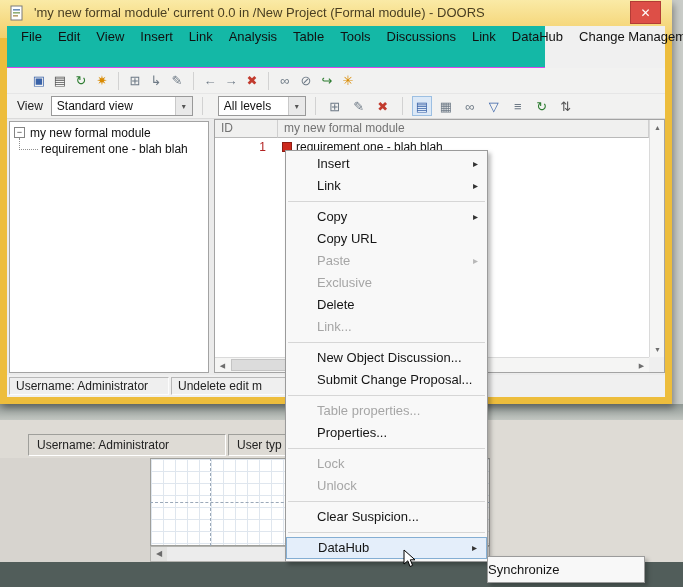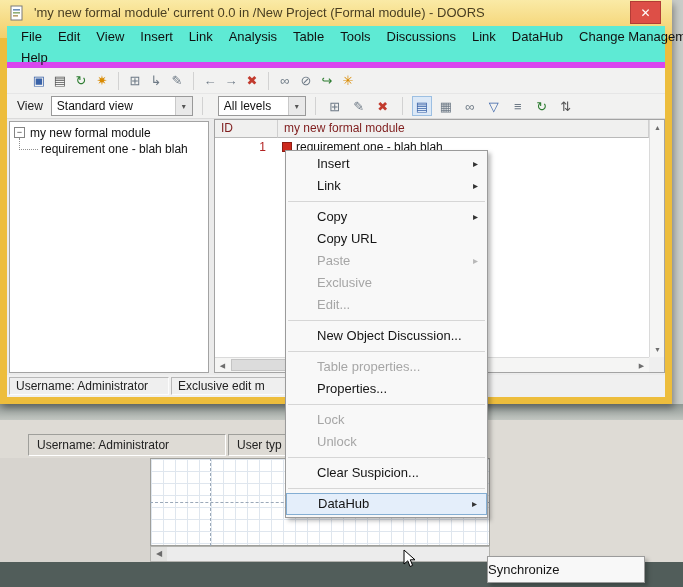--- a/index.html
+++ b/index.html
@@ -29,21 +29,21 @@
   
   #doors-window{left:0;top:0;width:672px;height:404px;background:#edbd3c;box-shadow:2px 4px 7px rgba(0,0,0,.35);}
   #titlebar{position:absolute;left:0;top:0;width:672px;height:38px;background:linear-gradient(#faeaa6,#f3cf6a);}
   #title-text{position:absolute;left:34px;top:0;line-height:26px;font-size:13px;color:#4a3f22;white-space:nowrap;}
   #title-icon{position:absolute;left:9px;top:5px;}
   #close-btn{position:absolute;left:630px;top:1px;width:31px;height:23px;background:#dd4f47;color:#fff;
              font-size:12px;text-align:center;line-height:22px;border:1px solid #b33c36;box-sizing:border-box;}
   #win-body{position:absolute;left:7px;top:26px;width:658px;height:371px;background:#f0f0f0;}
 
   
-  #menubar{position:absolute;left:0;top:0;width:658px;height:42px;background:#5eead4;border-bottom:6px solid #d946ef;box-sizing:border-box;}
+  #menubar{position:absolute;left:0;top:0;width:538px;height:42px;background:#14b8a6;border-bottom:1px solid #d946ef;box-sizing:border-box;}
   .menu-row{height:21px;display:flex;align-items:center;padding-left:6px;}
   .menu-item{font-size:13px;color:#111;padding:0 8px;line-height:19px;white-space:nowrap;}
 
   
   .toolbar{position:absolute;left:0;width:658px;background:#f2f2f1;display:flex;align-items:center;box-sizing:border-box;}
   #toolbar-main{top:42px;height:26px;border-bottom:1px solid #e6e6e6;padding-left:22px;gap:1px;}
   #toolbar-view{top:68px;height:25px;border-bottom:1px solid #dadada;padding-left:10px;gap:4px;}
   .tb-icon{width:20px;height:20px;display:flex;align-items:center;justify-content:center;font-size:13px;}
   .tb-sep{width:1px;height:18px;background:#d2d2d2;margin:0 5px;}
   .tb-icon.active{background:#dce9f7;border:1px solid #9cbfe2;box-sizing:border-box;}
@@ -65,21 +65,21 @@
   .expander{position:absolute;left:4px;top:2px;width:11px;height:11px;border:1px solid #848484;background:#fff;
             font-size:9px;line-height:8px;text-align:center;color:#333;box-sizing:border-box;}
   #tree-root-label{position:absolute;left:20px;}
   #tree-connector{position:absolute;left:9px;top:-3px;width:18px;height:11px;
                   border-left:1px dotted #8f8f8f;border-bottom:1px dotted #8f8f8f;}
   #tree-child-label{position:absolute;left:31px;}
 
   #right-panel{position:absolute;left:207px;top:0;width:451px;height:254px;background:#fff;border:1px solid #a3a3a3;box-sizing:border-box;}
   .grid-header{position:absolute;top:0;height:18px;background:#f0f0ef;border-bottom:1px solid #b9b9b9;
                border-right:1px solid #cfcfcf;font-size:12px;line-height:17px;padding-left:6px;
-               box-sizing:border-box;color:#7f1d1d;white-space:nowrap;overflow:hidden;}
+               box-sizing:border-box;color:#737373;white-space:nowrap;overflow:hidden;}
   #hdr-id{left:0;width:63px;}
   #hdr-main{left:63px;width:371px;}
   #cell-id{position:absolute;left:0;top:18px;width:63px;height:18px;font-size:12px;line-height:18px;
            text-align:right;padding-right:12px;color:#b22222;box-sizing:border-box;}
   #row-main{position:absolute;left:63px;top:18px;height:18px;display:flex;align-items:center;gap:4px;
             padding-left:4px;font-size:12px;color:#111;white-space:nowrap;}
   .marker{width:10px;height:10px;background:#cc2a1e;border:1px solid #8e1d14;box-sizing:border-box;flex:0 0 auto;}
 
   #vscroll{position:absolute;right:0;top:0;width:15px;height:237px;background:#f5f5f4;border-left:1px solid #dadada;box-sizing:border-box;}
   .scroll-btn{position:absolute;width:15px;height:15px;font-size:7px;color:#6e6e6e;text-align:center;line-height:15px;}
@@ -159,23 +159,20 @@
           <span class="menu-item">Insert</span>
           <span class="menu-item">Link</span>
           <span class="menu-item">Analysis</span>
           <span class="menu-item">Table</span>
           <span class="menu-item">Tools</span>
           <span class="menu-item">Discussions</span>
           <span class="menu-item">Link</span>
           <span class="menu-item">DataHub</span>
           <span class="menu-item">Change Management</span>
         </div>
-        <div class="menu-row">
-          <span class="menu-item">Help</span>
-        </div>
       </div>
 
       <div class="toolbar" id="toolbar-main">
         <span class="tb-icon c-blue">▣</span>
         <span class="tb-icon c-dark">▤</span>
         <span class="tb-icon c-green">↻</span>
         <span class="tb-icon c-orange">✷</span>
         <span class="tb-sep"></span>
         <span class="tb-icon c-gray">⊞</span>
         <span class="tb-icon c-gray">↳</span>
@@ -247,21 +244,21 @@
             <span class="scroll-btn" id="hs-left">◀</span>
             <span class="scroll-btn" id="hs-right">▶</span>
             <span id="hs-thumb"></span>
           </div>
           <div id="sb-corner"></div>
         </div>
       </div>
 
       <div id="statusbar">
         <div class="status-cell" id="status-user">Username: Administrator</div>
-        <div class="status-cell" id="status-edit">Exclusive edit m</div>
+        <div class="status-cell" id="status-edit">Undelete edit m</div>
       </div>
 
     </div>
   </div>
 
   <div class="abs" id="context-menu">
     <div class="mi">
       <span>Insert</span>
       <span class="mi-arrow">▸</span>
     </div>
@@ -277,26 +274,32 @@
     <div class="mi">
       <span>Copy URL</span>
     </div>
     <div class="mi disabled">
       <span>Paste</span>
       <span class="mi-arrow">▸</span>
     </div>
     <div class="mi disabled">
       <span>Exclusive</span>
     </div>
-    <div class="mi disabled">
-      <span>Edit...</span>
+    <div class="mi">
+      <span>Delete</span>
+    </div>
+    <div class="mi disabled">
+      <span>Link...</span>
     </div>
     <div class="msep"></div>
     <div class="mi">
       <span>New Object Discussion...</span>
+    </div>
+    <div class="mi">
+      <span>Submit Change Proposal...</span>
     </div>
     <div class="msep"></div>
     <div class="mi disabled">
       <span>Table properties...</span>
     </div>
     <div class="mi">
       <span>Properties...</span>
     </div>
     <div class="msep"></div>
     <div class="mi disabled">

